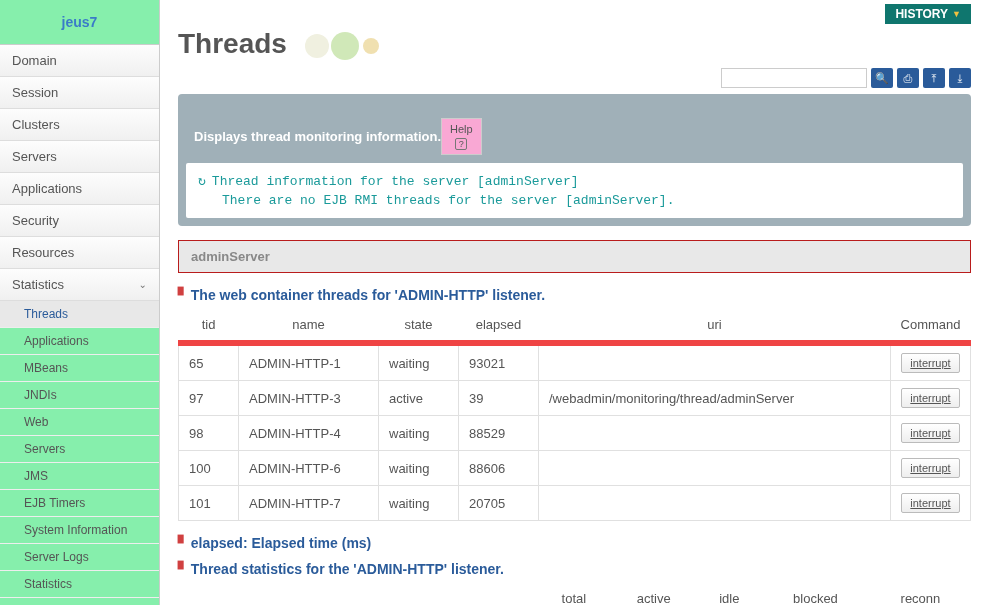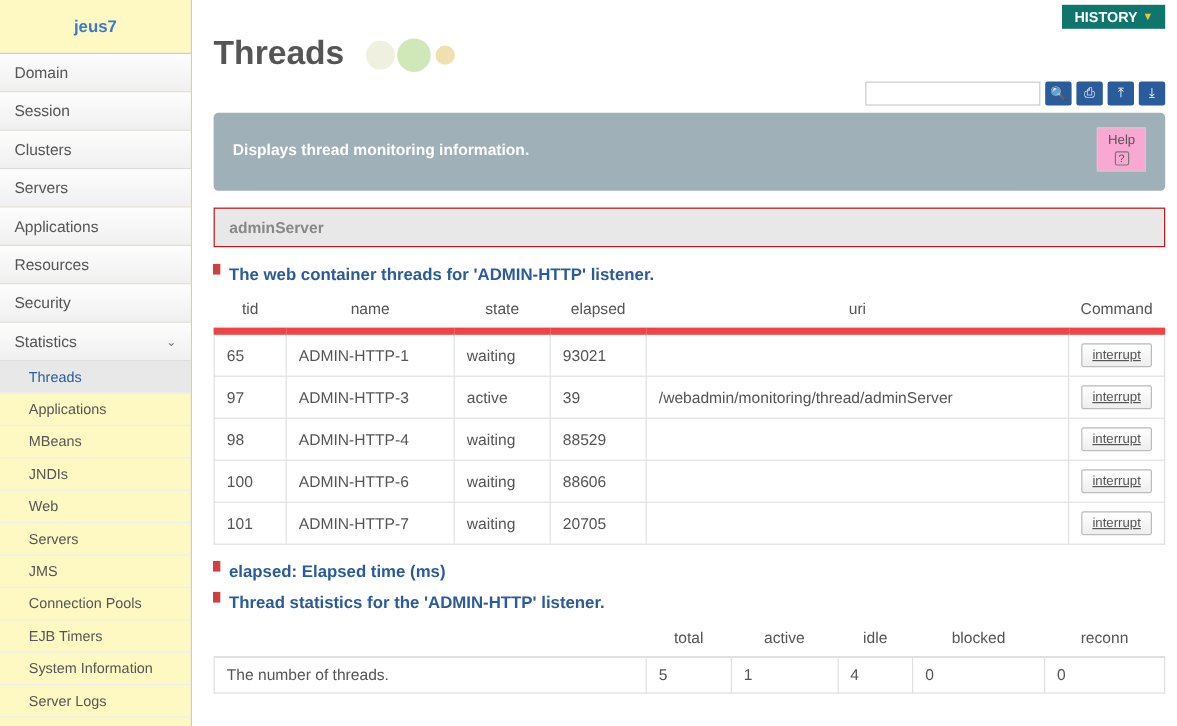--- a/index.html
+++ b/index.html
@@ -1,20 +1,20 @@
 <!DOCTYPE html>
 <html><head>
   <meta charset="utf-8">
   <style>
     * { margin: 0; padding: 0; box-sizing: border-box; }
     body { font-family: Arial, sans-serif; font-size: 13px; color: #555; background: #fff; width: 981px; height: 605px; overflow: hidden; }
     
     .container { display: flex; width: 981px; height: 605px; }
     
-    .sidebar { width: 160px; background: #fef9c3; border-right: 1px solid #ccc; }
+    .sidebar { width: 160px; background: #86efac; border-right: 1px solid #ccc; }
     .sidebar-header { padding: 14px 0; text-align: center; font-weight: bold; color: #3a7bc8; border-bottom: 1px solid #ccc; font-size: 14px; }
     .sidebar-item { padding: 8px 12px; border-bottom: 1px solid #ddd; cursor: pointer; background: linear-gradient(#fdfdfd, #f0f0f0); color: #555; }
     .sidebar-item.expanded { display: flex; justify-content: space-between; align-items: center; }
     .sidebar-sub { padding: 6px 12px 6px 24px; border-bottom: 1px solid #eee; cursor: pointer; color: #555; font-size: 12px; }
     .sidebar-sub.active { background: #e8e8e8; color: #2a5b9a; }
     .chevron { font-size: 10px; color: #777; }
     
     .main { flex: 1; padding: 0 10px 10px 18px; overflow-y: auto; }
     
     .top-bar { display: flex; justify-content: flex-end; align-items: center; gap: 5px; padding: 4px 0; }
@@ -26,21 +26,21 @@
     .circle { border-radius: 50%; display: inline-block; }
     .c1 { width: 24px; height: 24px; background: #f0f0e0; margin-left: 10px; }
     .c2 { width: 28px; height: 28px; background: #d0e8b8; margin-left: -6px; }
     .c3 { width: 16px; height: 16px; background: #f0e0b0; margin-left: -4px; }
     
     .search-row { display: flex; justify-content: flex-end; gap: 4px; margin-bottom: 6px; align-items: center; }
     .search-input { width: 146px; height: 20px; border: 1px solid #ccc; padding: 2px 4px; font-size: 12px; }
     .icon-btn { width: 22px; height: 20px; background: #2a5b9a; border: none; cursor: pointer; display: flex; align-items: center; justify-content: center; color: #fff; font-size: 11px; border-radius: 2px; }
     
     .info-panel { background: #a0b0b8; border-radius: 4px; padding: 8px; margin-bottom: 14px; }
-    .info-header { color: #fff; font-weight: bold; padding: 4px 8px 8px; display: flex; justify-content: space-between; align-items: center; }
+    .info-header { color: #fff; font-weight: bold; padding: 4px 8px 8px; display: flex; justify-content: flex-start; align-items: center; margin-top: 12px; }
     .help-btn { background: #f9a8d4; border: 1px solid #ccc; padding: 4px 8px; font-size: 11px; cursor: pointer; color: #555; display: flex; align-items: center; gap: 3px; flex-direction: column; }
     .help-q { border: 1px solid #777; border-radius: 2px; width: 12px; height: 12px; display: inline-flex; align-items: center; justify-content: center; font-size: 9px; }
     .info-body { background: #fff; border-radius: 2px; padding: 8px 12px; font-family: 'Courier New', monospace; color: #1a9a9a; font-size: 13px; }
     .info-line { padding: 2px 0; }
     .info-line.indent { padding-left: 24px; }
     .refresh-icon { color: #1a9a9a; margin-right: 6px; }
     
     .server-label { background: #e8e8e8; padding: 8px 12px; color: #888; font-weight: bold; border: 1px solid #b91c1c; margin-bottom: 14px; }
     
     .section-title { color: #2a5b9a; font-weight: bold; font-size: 14px; margin: 10px 0 6px; }
@@ -61,34 +61,33 @@
 <body>
 
 <div class="container">
   <div class="sidebar">
     <div class="sidebar-header">jeus7</div>
     <div class="sidebar-item">Domain</div>
     <div class="sidebar-item">Session</div>
     <div class="sidebar-item">Clusters</div>
     <div class="sidebar-item">Servers</div>
     <div class="sidebar-item">Applications</div>
+    <div class="sidebar-item">Security</div>
     <div class="sidebar-item">Resources</div>
-    <div class="sidebar-item">Security</div>
     <div class="sidebar-item expanded">
       <span>Statistics</span>
       <span class="chevron">⌄</span>
     </div>
     <div class="sidebar-sub active">Threads</div>
     <div class="sidebar-sub">Applications</div>
     <div class="sidebar-sub">MBeans</div>
     <div class="sidebar-sub">JNDIs</div>
     <div class="sidebar-sub">Web</div>
     <div class="sidebar-sub">Servers</div>
     <div class="sidebar-sub">JMS</div>
-    <div class="sidebar-sub">Connection Pools</div>
     <div class="sidebar-sub">EJB Timers</div>
     <div class="sidebar-sub">System Information</div>
     <div class="sidebar-sub">Server Logs</div>
     <div class="sidebar-sub">Statistics</div>
 
   </div>
 
   <div class="main">
     <div class="top-bar">
       <button class="history-btn">
@@ -112,20 +111,24 @@
       <button class="icon-btn">⤓</button>
     </div>
 
     <div class="info-panel">
       <div class="info-header">
         <span>Displays thread monitoring information.</span>
         <button class="help-btn">
           <span>Help</span>
           <span class="help-q">?</span>
         </button>
+      </div>
+      <div class="info-body">
+        <div class="info-line"><span class="refresh-icon">↻</span><span>Thread information for the server [adminServer]</span></div>
+        <div class="info-line indent">There are no EJB RMI threads for the server [adminServer].</div>
       </div>
     </div>
 
     <div class="server-label">adminServer</div>
 
     <div class="section-title"><span class="bullet">▘</span><span>The web container threads for 'ADMIN-HTTP' listener.</span></div>
 
     <table>
       <thead>
         <tr>

